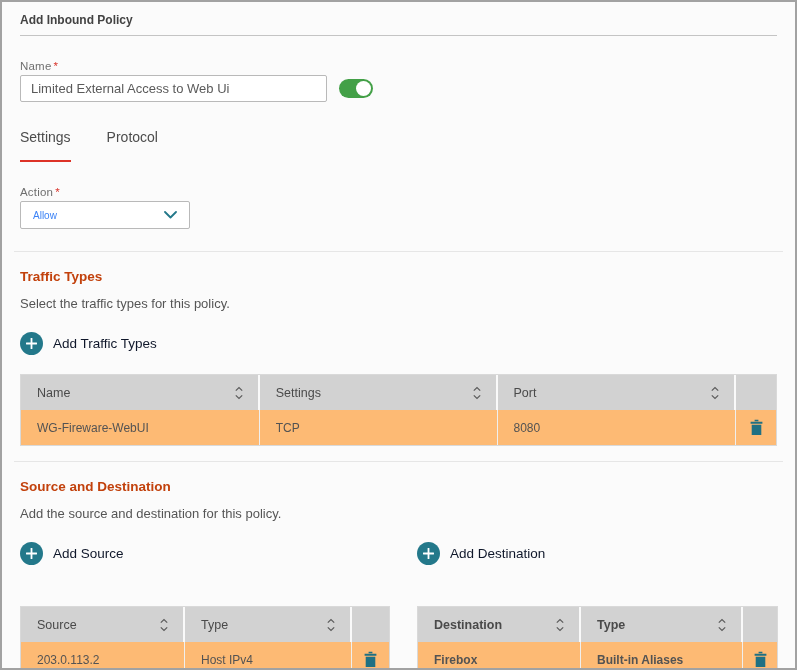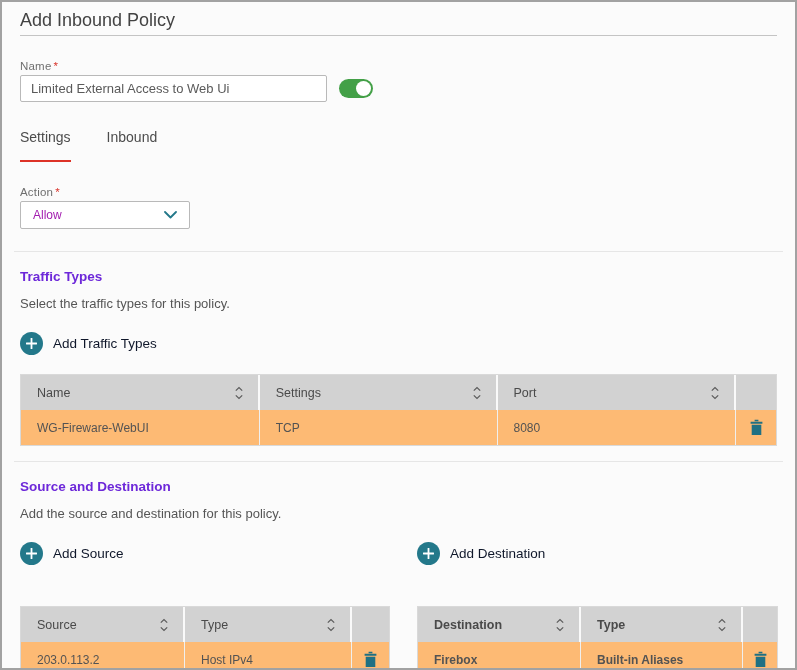--- a/index.html
+++ b/index.html
@@ -11,26 +11,26 @@
   .panel {
     width: 797px; height: 670px;
     background: #fbfbfb;
     border: 2px solid #a2a2a2;
     padding: 0 18px;
     overflow: hidden;
   }
   
   .page-title {
     margin-top: 7px;
-    font-size: 18px;
+    font-size: 12px;
     color: #434343;
     line-height: 22px;
     padding-bottom: 4px;
     border-bottom: 1px solid #c4c4c4;
-    font-weight: 400;
+    font-weight: 700;
   }
   
   .field-label {
     font-size: 11.5px;
     color: #6f6f6f;
     letter-spacing: .2px;
   }
   .required { color: #d9342b; margin-left: 2px; }
   .name-label { margin-top: 24px; }
   
@@ -81,33 +81,33 @@
     width: 170px; height: 28px;
     border: 1px solid #b9b9b9;
     border-radius: 2px;
     background: #fff;
     display: flex;
     align-items: center;
     justify-content: space-between;
     padding: 0 12px;
     cursor: pointer;
   }
-  .select .value { font-size: 12px; color: #a21caf; }
+  .select .value { font-size: 10px; color: #3b82f6; }
   
   .divider {
     margin: 22px -6px 0 -6px;
     border-top: 1px solid #e6e6e6;
   }
   .divider.second { margin-top: 15px; }
   
   .section-heading {
     margin-top: 17px;
     font-size: 13.5px;
     font-weight: 700;
-    color: #6d28d9;
+    color: #c2410c;
   }
   .section-desc {
     margin-top: 12px;
     font-size: 13px;
     color: #555;
   }
   
   .add-row { margin-top: 21px; display: flex; align-items: center; }
   .add-group { display: flex; align-items: center; cursor: pointer; }
   .add-group.first { width: 397px; }
@@ -173,21 +173,21 @@
 
   <div class="name-row">
     <input class="text-input" type="text" value="Limited External Access to Web Ui" style="">
     <div class="toggle">
       <div class="knob"></div>
     </div>
   </div>
 
   <div class="tabs">
     <div class="tab active">Settings</div>
-    <div class="tab">Inbound</div>
+    <div class="tab">Protocol</div>
   </div>
 
   <div class="field-label action-label">
     <span>Action</span><span class="required">*</span>
   </div>
 
   <div class="select">
     <span class="value">Allow</span>
     <span style="display:flex;">
       <svg width="13" height="8" viewBox="0 0 13 8">

